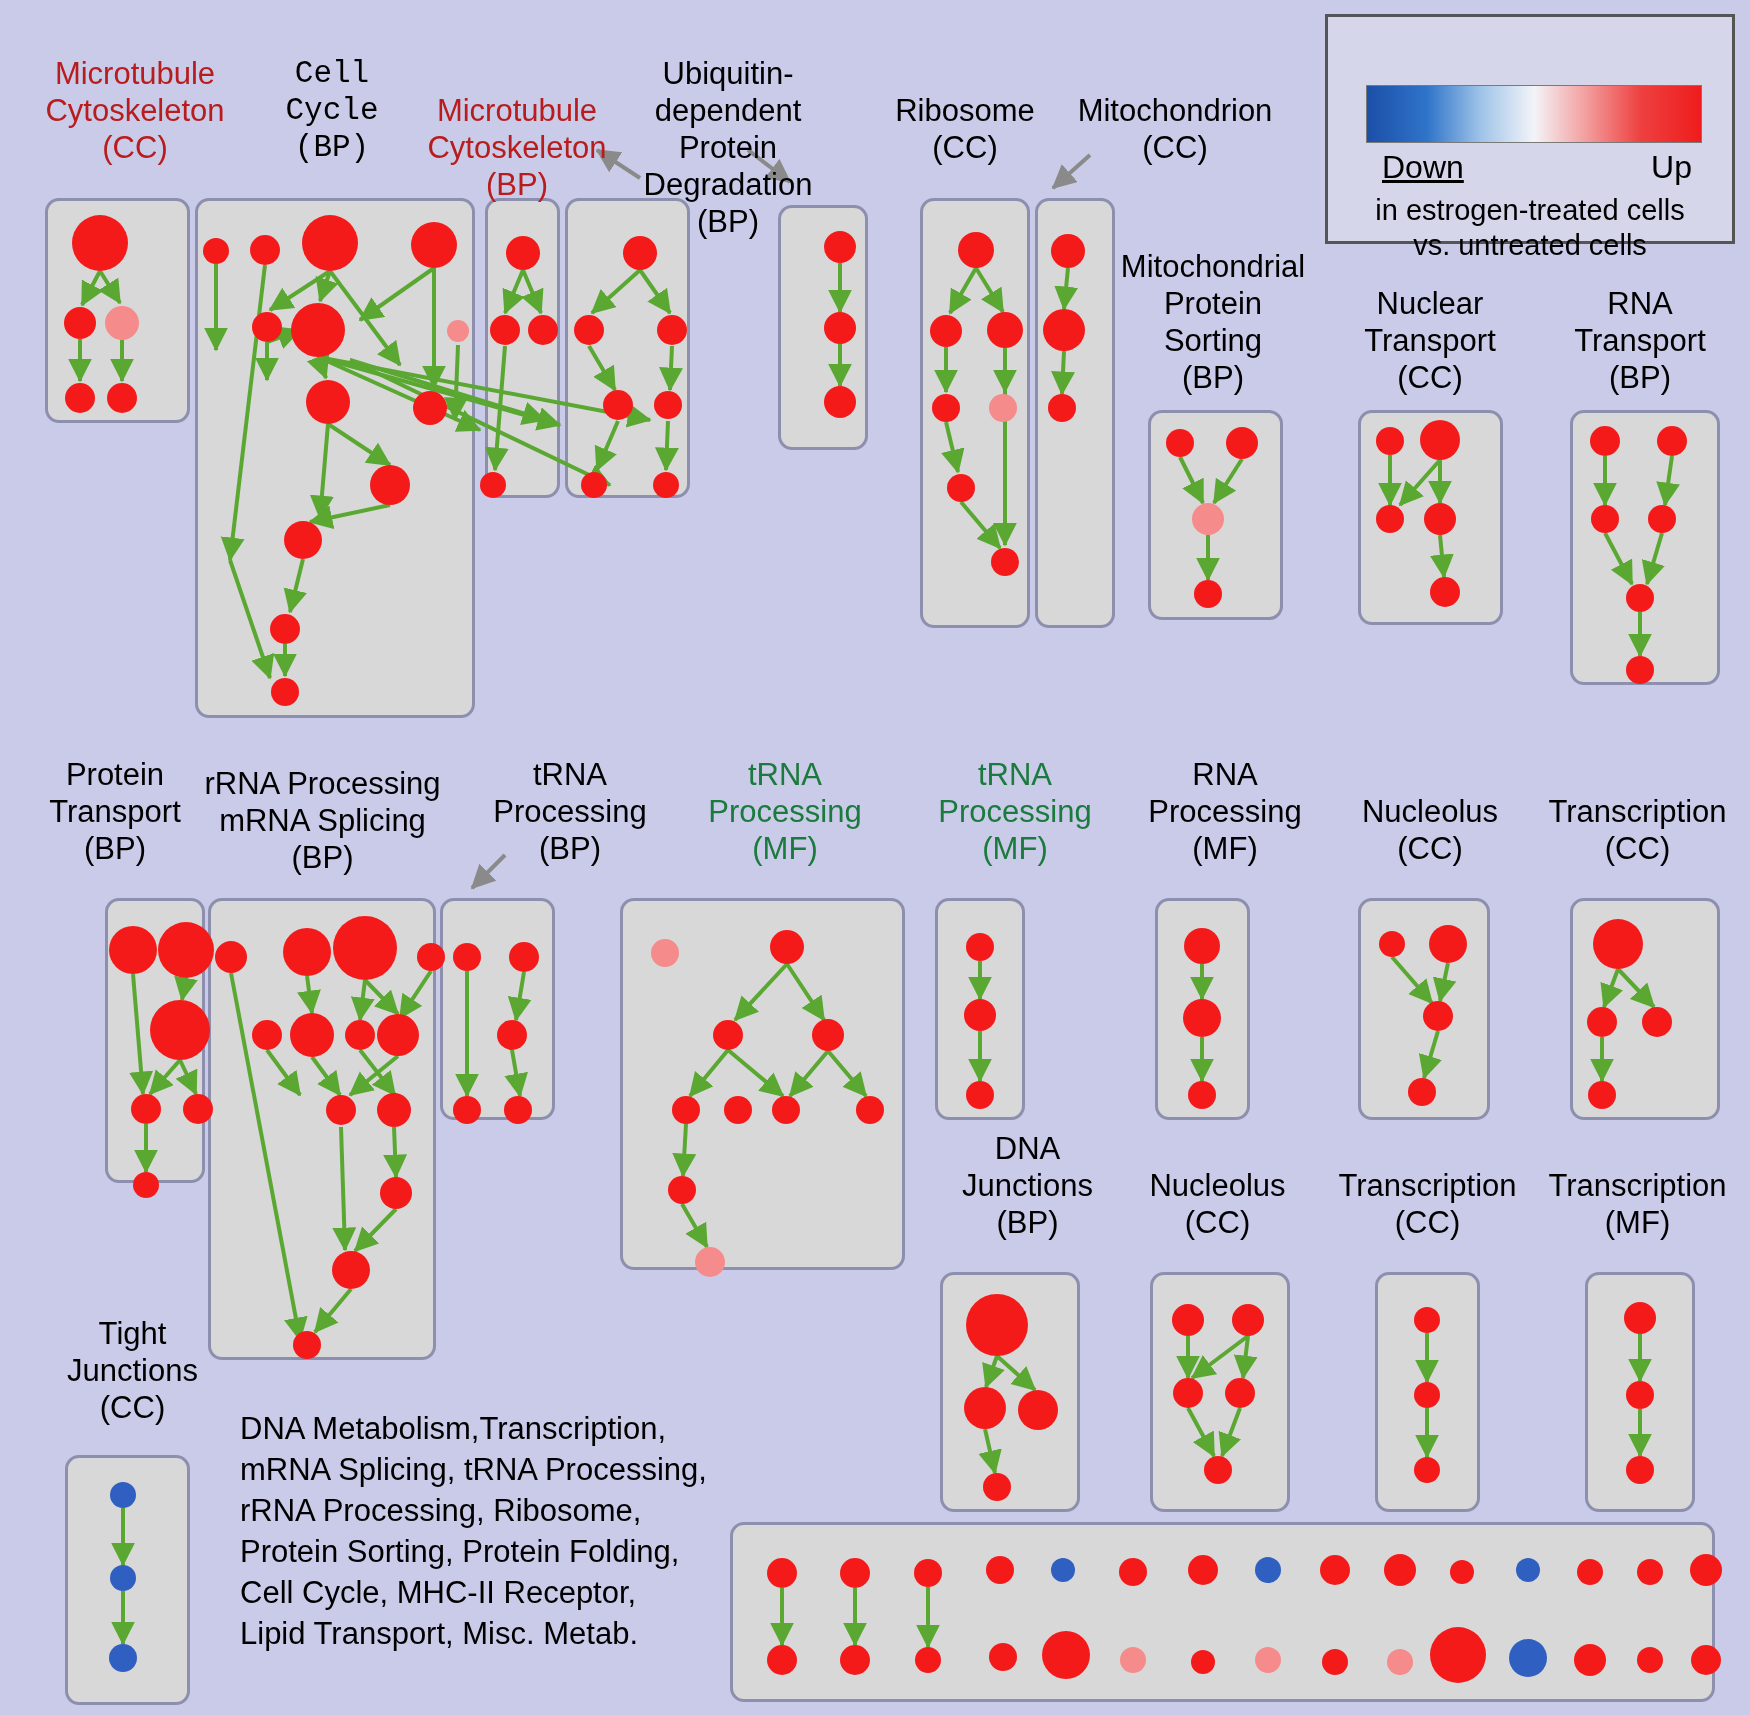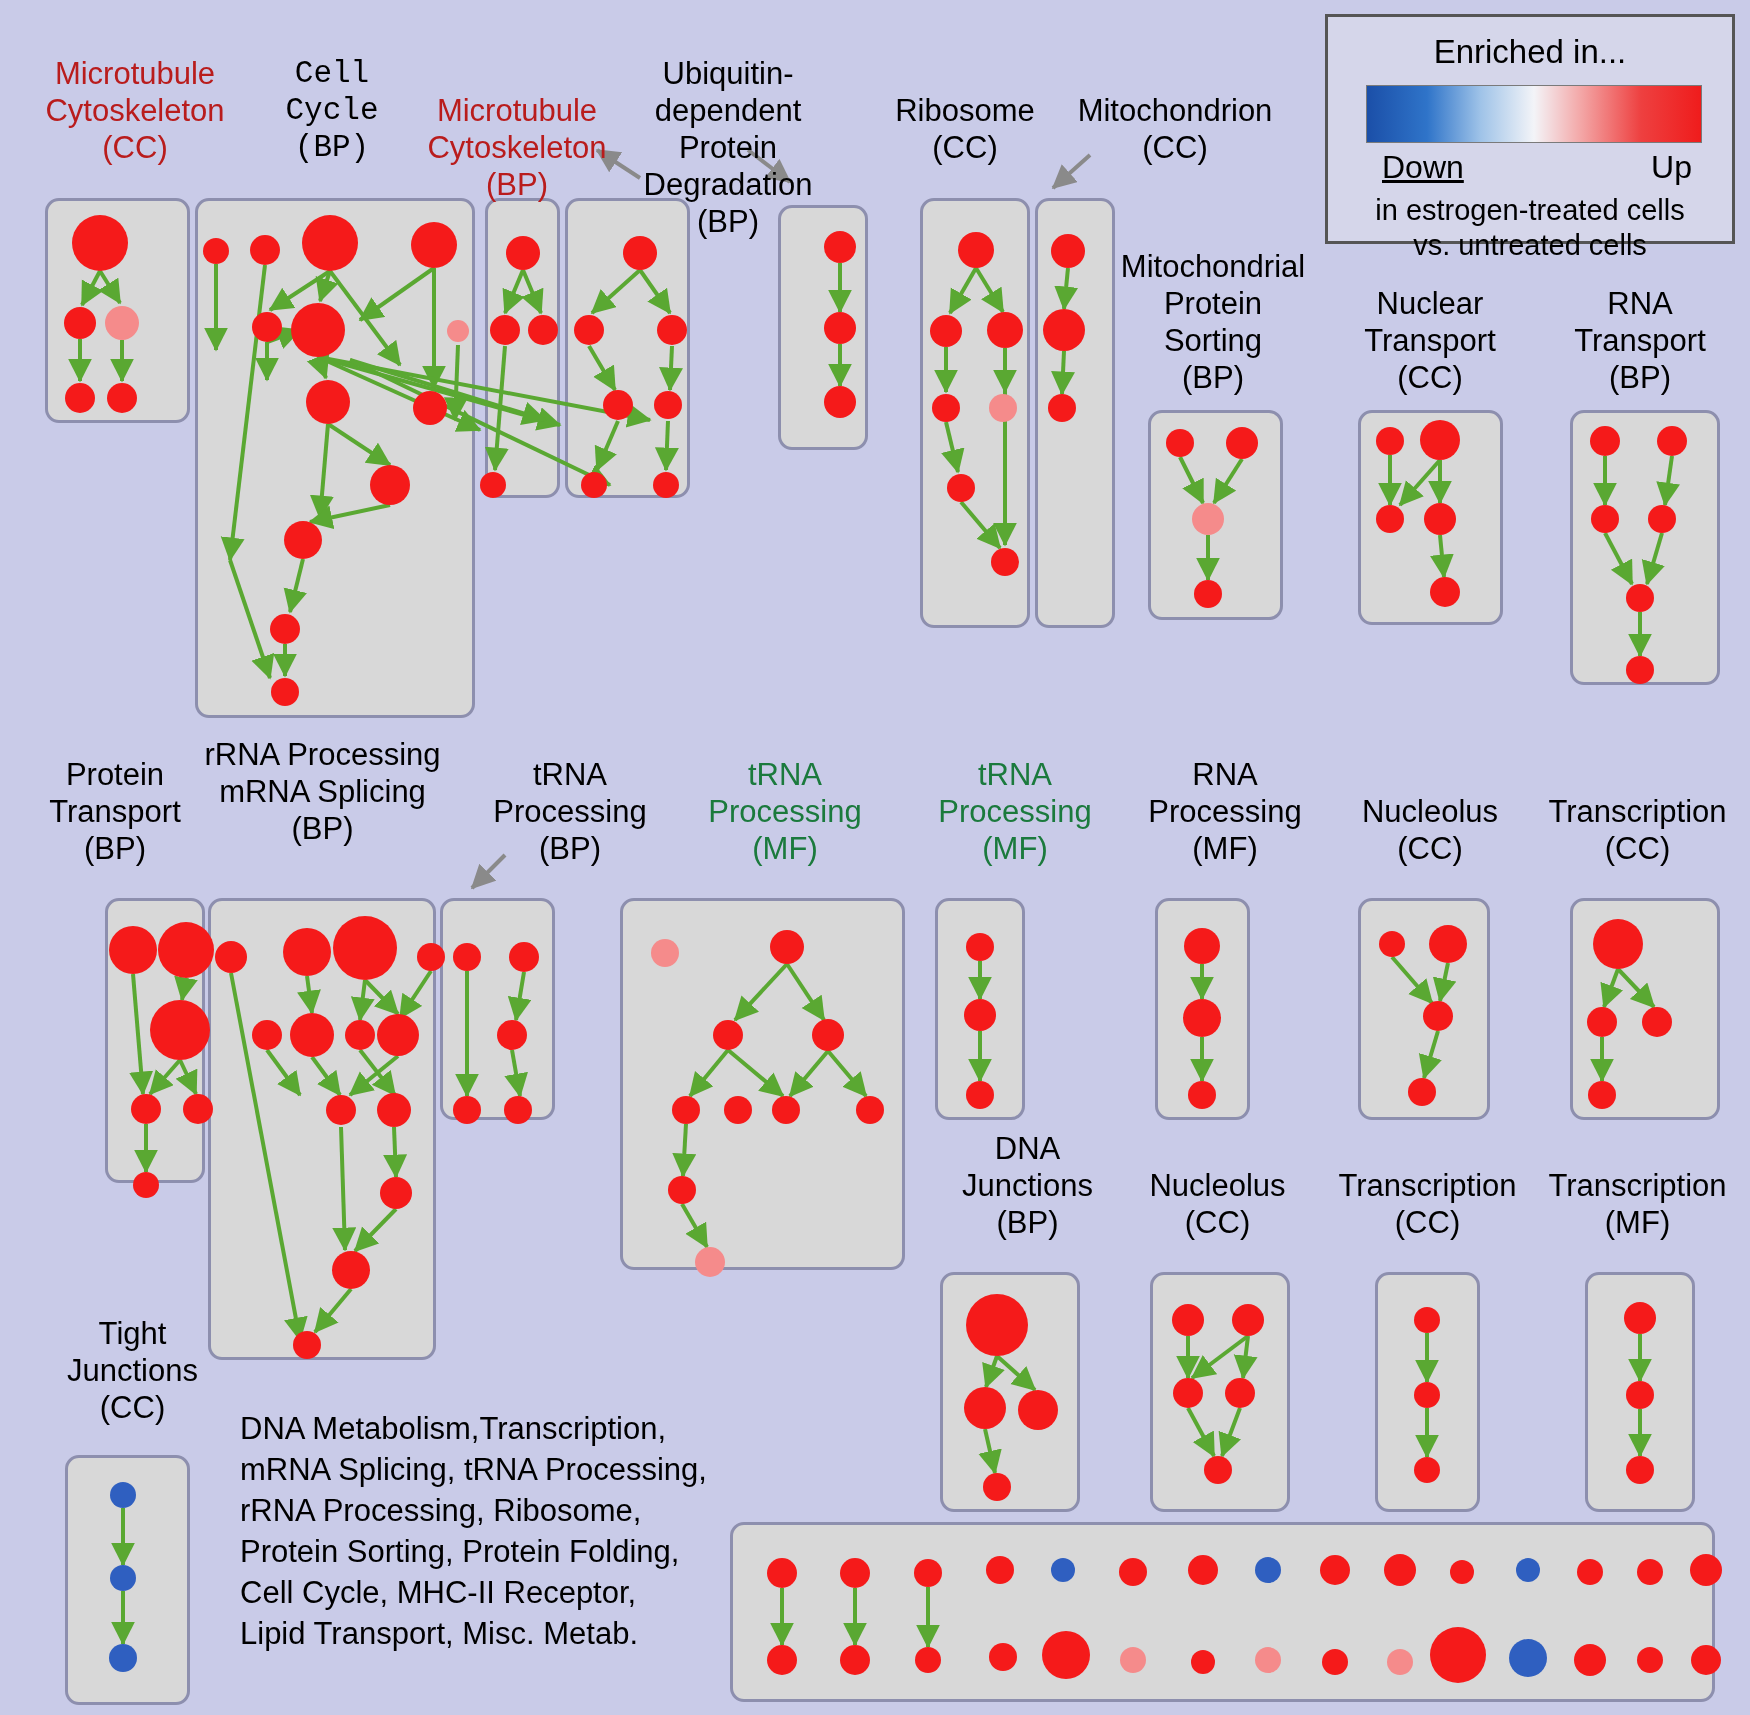--- a/index.html
+++ b/index.html
@@ -432,21 +432,21 @@
 (BP)</div>
       <div class="label" style="left: 1335px; top: 285px; width: 190px;">Nuclear
 Transport
 (CC)</div>
       <div class="label" style="left: 1545px; top: 285px; width: 190px;">RNA
 Transport
 (BP)</div>
       <div class="label" style="left: 30px; top: 756px; width: 170px;">Protein
 Transport
 (BP)</div>
-      <div class="label" style="left: 180px; top: 736px; width: 285px;">rRNA Processing
+      <div class="label" style="left: 180px; top: 765px; width: 285px;">rRNA Processing
 mRNA Splicing
 (BP)</div>
       <div class="label" style="left: 475px; top: 756px; width: 190px;">tRNA
 Processing
 (BP)</div>
       <div class="label mf-green" style="left: 690px; top: 756px; width: 190px;">tRNA
 Processing
 (MF)</div>
       <div class="label mf-green" style="left: 920px; top: 756px; width: 190px;">tRNA
 Processing
@@ -473,21 +473,20 @@
     </div>
 
   <div class="blocktext" style="left:240px; top:1408px; width:540px;">DNA Metabolism,Transcription,
 mRNA Splicing, tRNA Processing,
 rRNA Processing, Ribosome,
 Protein Sorting, Protein Folding,
 Cell Cycle, MHC-II Receptor,
 Lipid Transport, Misc. Metab.</div>
 
   <div class="legend" style="left:1325px; top:14px; width:410px; height:230px;">
-    <div class="legend-title" style="top:16px;">Enriched in...</div>
     <div class="legend-bar" style="left:38px; top:68px; width:334px; height:56px;"></div>
     <div class="legend-down" style="left:54px; top:132px;text-decoration:underline;">Down</div>
     <div class="legend-up" style="right:40px; top:132px;">Up</div>
     <div class="legend-sub" style="top:176px;">in estrogen-treated cells
 vs. untreated cells</div>
   </div>
 
 </div>
 
 </body></html>

